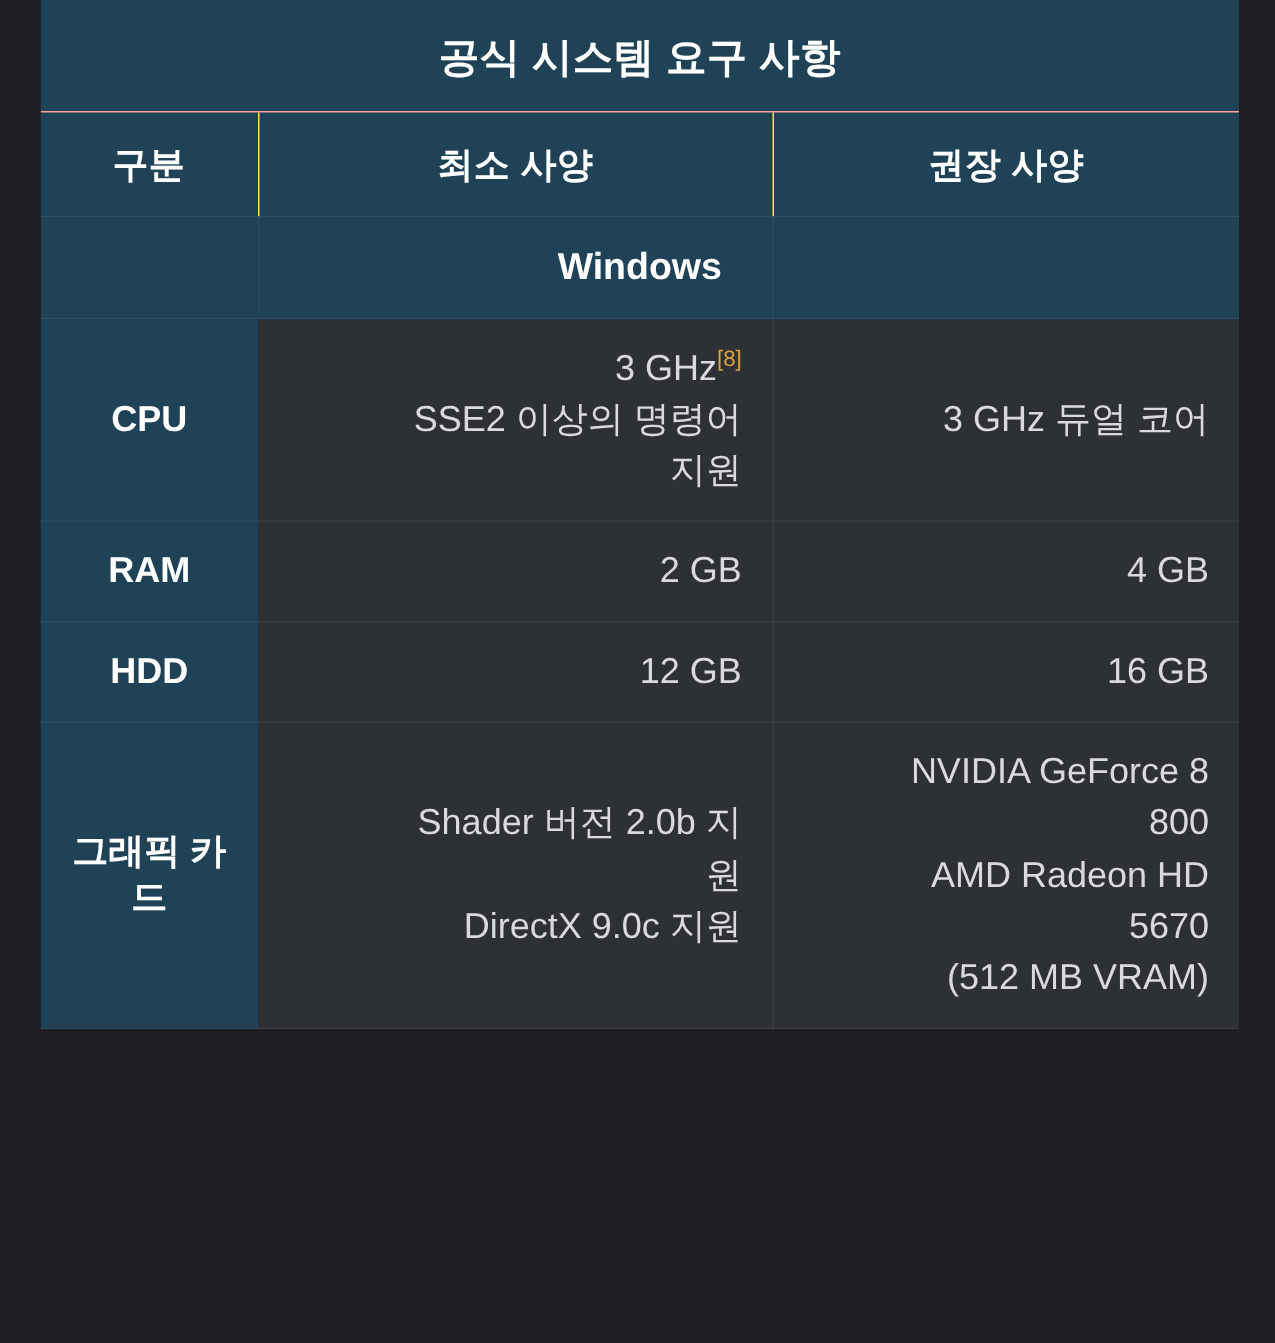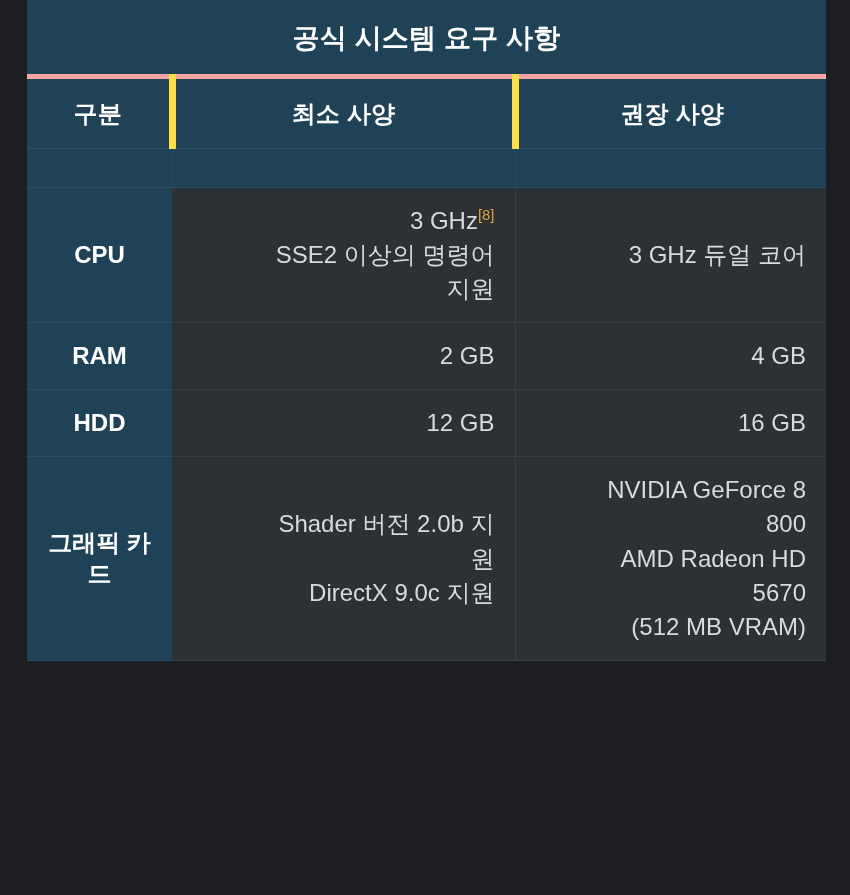--- a/index.html
+++ b/index.html
@@ -44,32 +44,32 @@
 
   
   .title-cell {
     background: #204257;
     color: #ffffff;
     font-size: 27px;
     font-weight: bold;
     text-align: center;
     padding: 20px 10px 18px 10px;
     letter-spacing: 0.2px;
-    border-bottom: 5px solid #fca5a5;
+    border-bottom: 1px solid #fca5a5;
   }
 
   
   .hdr-cell {
     background: #204257;
     color: #ffffff;
     font-size: 24px;
     font-weight: bold;
     text-align: center;
     padding: 19px 8px 18px 8px;
-    border-right: 7px solid #fde047;
+    border-right: 1px solid #fde047;
     border-bottom: 1px solid #2e5068;
     letter-spacing: 0.2px;
   }
   .hdr-cell:last-child { border-right: none; }
 
   
   .section-cell {
     background: #204257;
     color: #ffffff;
     font-size: 25px;
@@ -146,20 +146,21 @@
         <tr>
           <th class="hdr-cell">구분</th>
           <th class="hdr-cell">최소 사양</th>
           <th class="hdr-cell">권장 사양</th>
         </tr>
 
         <tr>
           <td class="section-cell" colspan="3">
             <span class="ghost-line g1"></span>
             <span class="ghost-line g2"></span>
+            <span>Windows</span>
           </td>
         </tr>
 
         <tr>
           <td class="row-label">CPU</td>
           <td class="row-val">
             <span class="ln"><span>3 GHz</span><sup class="ref">[8]</sup></span>
             <span class="ln">SSE2 이상의 명령어</span>
             <span class="ln">지원</span>
           </td>

